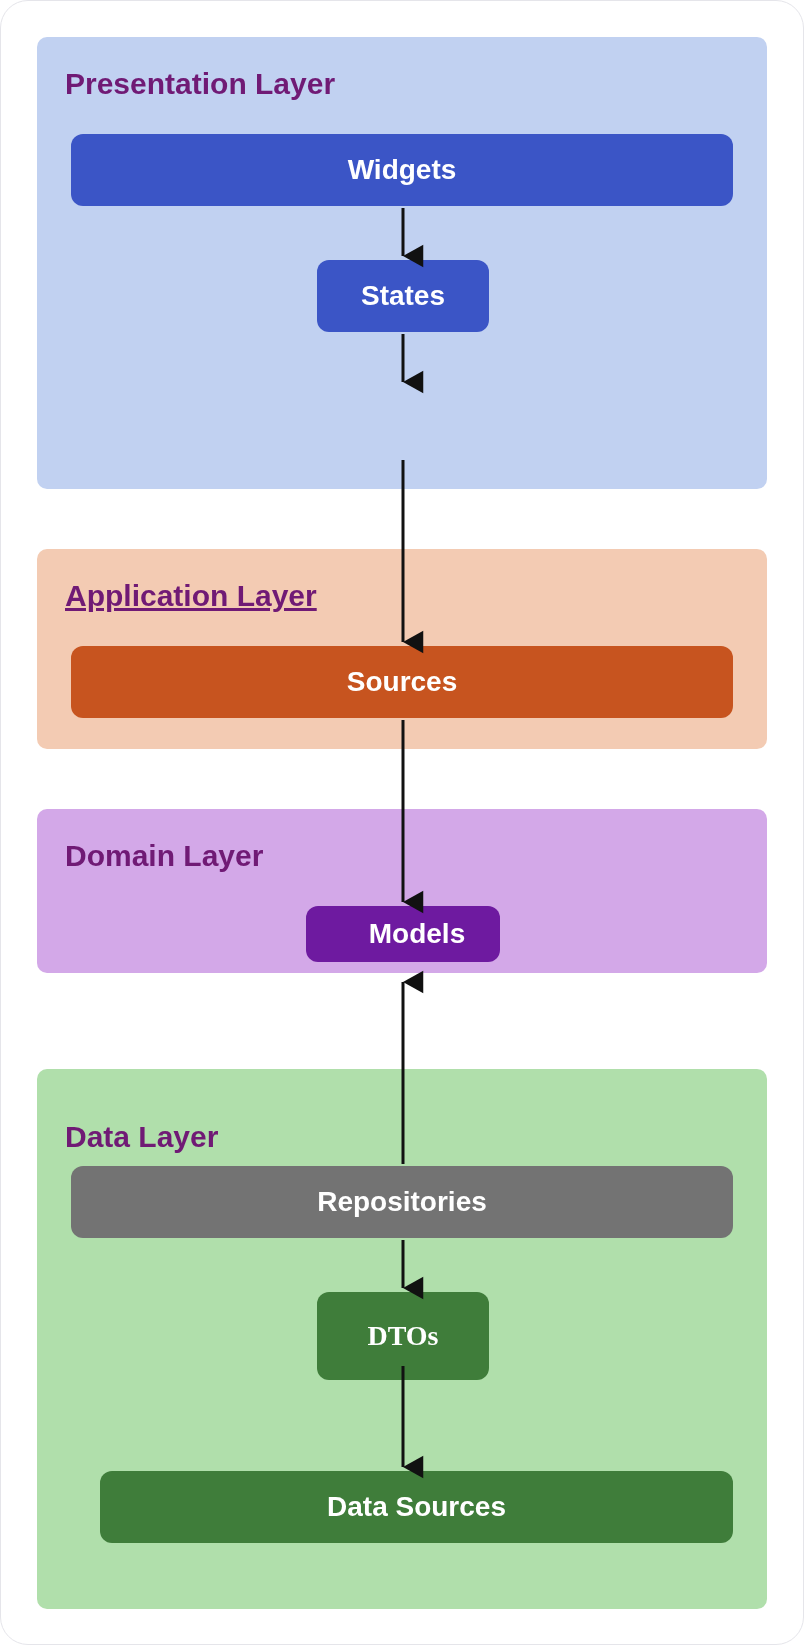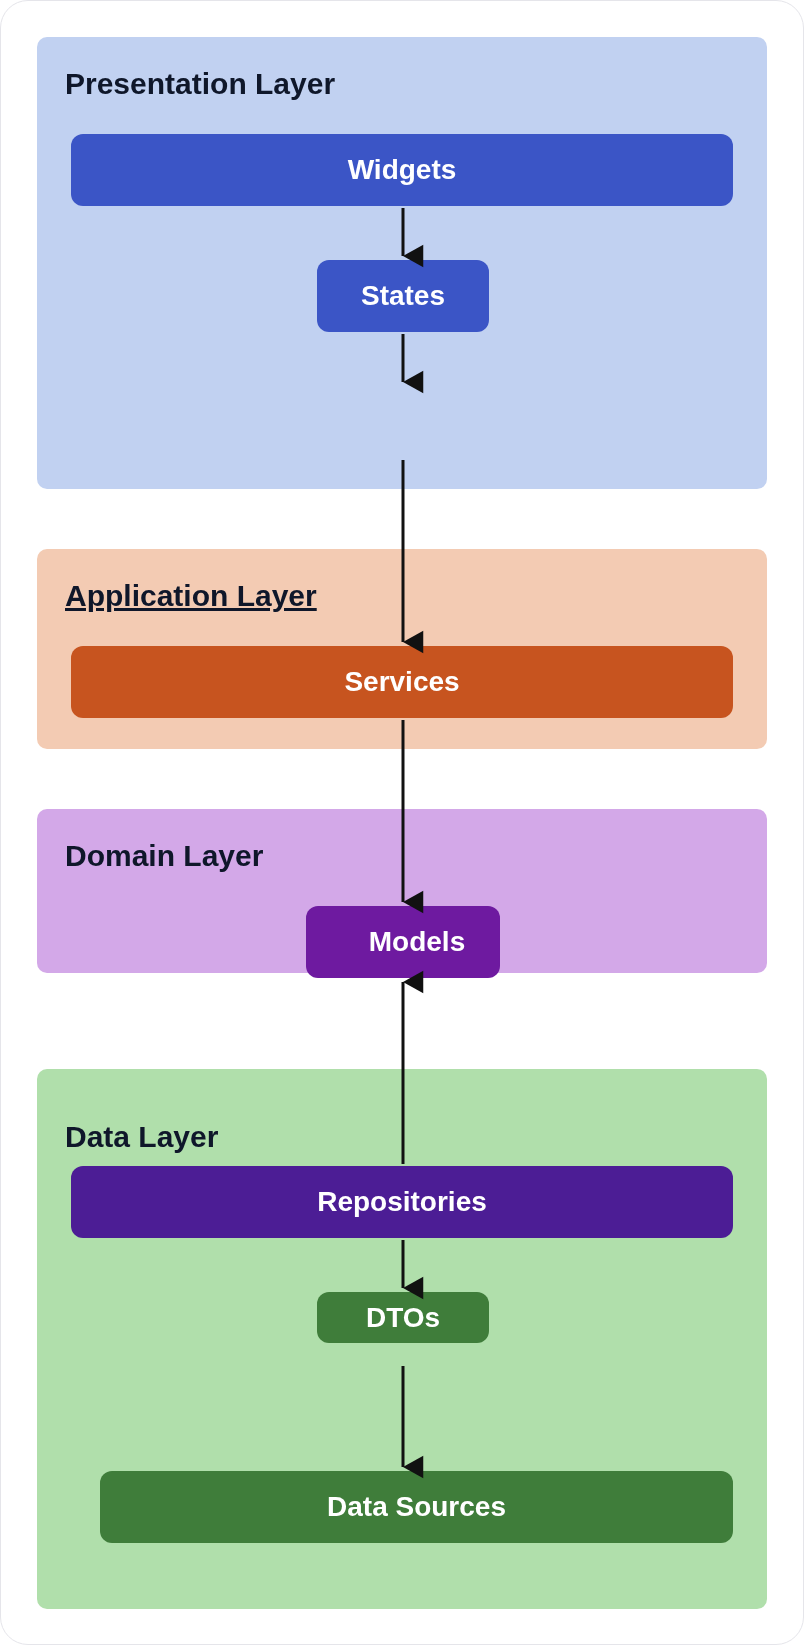--- a/index.html
+++ b/index.html
@@ -27,21 +27,21 @@
     left: 36px;
     right: 36px;
     border-radius: 10px;
     box-sizing: border-box;
   }
   .layer-title {
     position: absolute;
     left: 28px;
     font-weight: 700;
     font-size: 30px;
-    color: #0f172a;
+    color: #701a75;
   }
   .node {
     position: absolute;
     box-sizing: border-box;
     border-radius: 12px;
     display: flex;
     align-items: center;
     justify-content: center;
     font-weight: 700;
     font-size: 28px;
@@ -62,32 +62,32 @@
 
   <div class="layer" style="top:36px; height:452px; background:#c1d1f1;">
     <div class="layer-title" style="top:30px;">Presentation Layer</div>
   </div>
   <div id="n-widgets" class="node" style="top:133px; left:70px; right:70px; height:72px; background:#3b55c6;">Widgets</div>
   <div id="n-states" class="node" style="top:259px; left:316px; width:172px; height:72px; background:#3b55c6;">States</div>
 
   <div class="layer" style="top:548px; height:200px; background:#f3cbb3;">
     <div class="layer-title" style="top:30px;text-decoration:underline;">Application Layer</div>
   </div>
-  <div id="n-services" class="node" style="top:645px; left:70px; right:70px; height:72px; background:#c7541f;">Services</div>
+  <div id="n-services" class="node" style="top:645px; left:70px; right:70px; height:72px; background:#c7541f;">Sources</div>
 
   <div class="layer" style="top:808px; height:164px; background:#d3a8e8;">
     <div class="layer-title" style="top:30px;">Domain Layer</div>
   </div>
-  <div id="n-models" class="node" style="top:905px; left:305px; width:194px; height:72px; background:#6e1aa0;padding-left:28px;">Models</div>
+  <div id="n-models" class="node" style="top:905px; left:305px; width:194px; height:56px; background:#6e1aa0;padding-left:28px;">Models</div>
 
   <div class="layer" style="top:1068px; height:540px; background:#b0dfab;">
     <div class="layer-title" style="top:30px;margin-top:21px;">Data Layer</div>
   </div>
-  <div id="n-repositories" class="node" style="top:1165px; left:70px; right:70px; height:72px; background:#4c1d95;">Repositories</div>
-  <div id="n-dtos" class="node" style="top:1291px; left:316px; width:172px; height:51px; background:#3f7d3a;">DTOs</div>
+  <div id="n-repositories" class="node" style="top:1165px; left:70px; right:70px; height:72px; background:#737373;">Repositories</div>
+  <div id="n-dtos" class="node" style="top:1291px; left:316px; width:172px; height:88px; background:#3f7d3a;font-family:Liberation Serif, serif;">DTOs</div>
   <div id="n-data_sources" class="node" style="top:1470px; left:70px; right:70px; height:72px; background:#3f7d3a;margin-left:29px;">Data Sources</div>
 
   <svg class="arrows">
     <defs>
       <marker id="ah-down" viewBox="0 0 12 12" refX="6" refY="10" markerWidth="9" markerHeight="9" orient="auto">
         <path d="M1 1 L6 10 L11 1 Z" fill="#111"></path>
       </marker>
       <marker id="ah-up" viewBox="0 0 12 12" refX="6" refY="2" markerWidth="9" markerHeight="9" orient="auto">
         <path d="M1 11 L6 2 L11 11 Z" fill="#111"></path>
       </marker>

